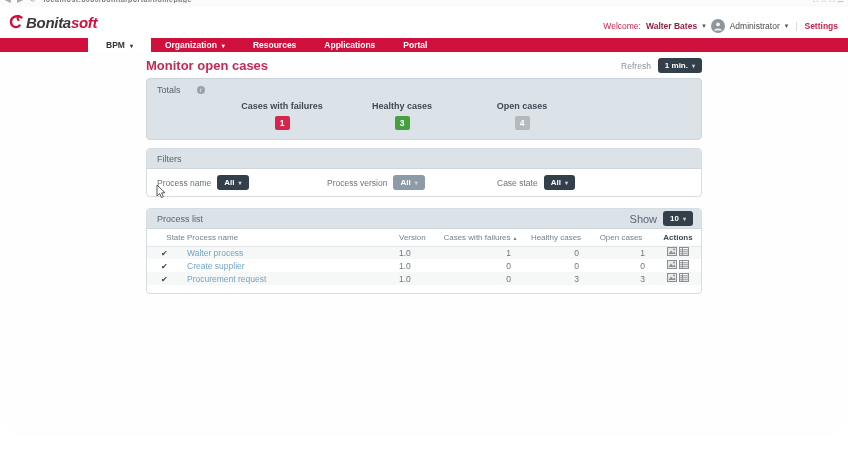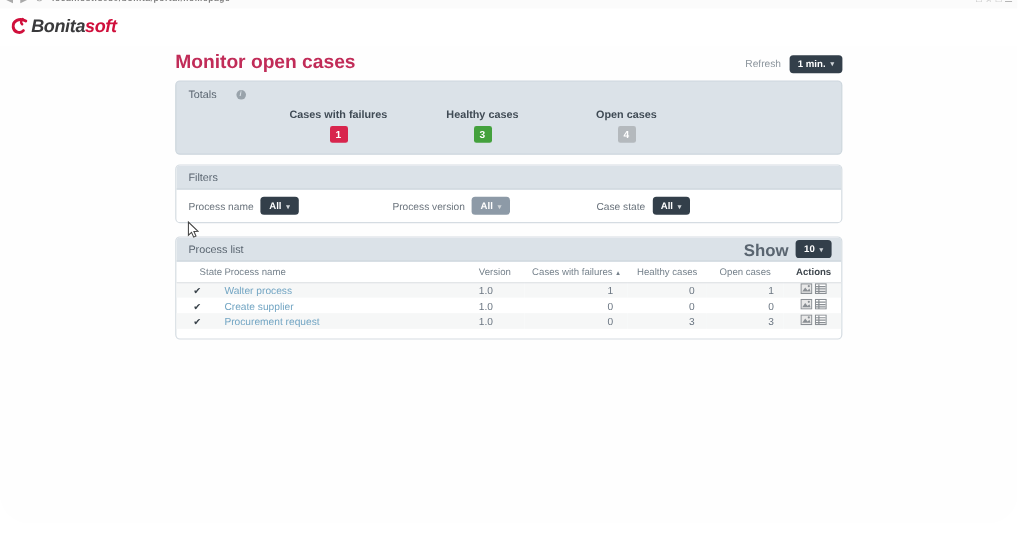--- a/index.html
+++ b/index.html
@@ -36,21 +36,21 @@
   .nav-item { display:flex; align-items:center; gap:5px; padding:0 14px; color:#fff;
     font-size:8.5px; font-weight:bold; cursor:pointer; }
   .nav-item.active { background:#fff; color:#333; padding:0 18px; }
   .nav-caret { display:none; font-size:6px; }
   .with-caret .nav-caret { display:inline; }
   .nav-item.active .nav-caret { color:#333; }
 
   
   .content { width:556px; margin:0 auto; }
   .title-row { display:flex; justify-content:space-between; align-items:center; margin:6px 0 5px 0; }
-  .page-title { font-size:16px; font-weight:bold; color:#c12c58; }
+  .page-title { font-size:13px; font-weight:bold; color:#c12c58; }
   .refresh-zone { display:flex; align-items:center; gap:7px;justify-content:flex-end; }
   .refresh-label { font-size:8.5px; color:#8b949c; }
   .btn-dark { background:#333f4a; color:#fff; font-size:8px; font-weight:bold;
     border:none; border-radius:3px; padding:3px 7px; display:inline-flex; align-items:center; gap:4px; cursor:pointer; }
   .btn-dark .caret { color:#cfd4d8; font-size:6px; }
   .btn-dark.disabled { background:#8d9aa7; }
 
   
   .totals { background:#dbe2e8; border:1px solid #cdd6dd; border-radius:4px;
     padding:6px 10px 10px 10px; height:62px; }
@@ -68,21 +68,21 @@
   .filters-panel { margin-top:8px; }
   .panel-head { background:#dbe2e8; border-bottom:1px solid #cdd6dd; height:20px;
     display:flex; align-items:center; justify-content:space-between; padding:0 8px 0 10px;
     font-size:9px; color:#5a6570; }
   .filters-body { display:grid; grid-template-columns:170px 170px 1fr; padding:6px 0 6px 10px; }
   .filter-group { display:flex; align-items:center; gap:6px; }
   .filter-label { font-size:8.5px; color:#6a737c; }
 
   .process-panel { margin-top:11px; }
   .show-zone { display:flex; align-items:center; gap:6px; }
-  .show-label { font-size:14px; color:#5a6570;font-weight:bold; }
+  .show-label { font-size:11px; color:#5a6570; }
 
   table { width:100%; border-collapse:collapse; table-layout:fixed; }
   thead th { height:17px; font-size:8px; font-weight:normal; color:#76828c;
     border-bottom:1px solid #e3e6e8; text-align:center; }
   th.c-state { text-align:right; padding-left:14px; }
   th.c-name  { text-align:left; padding-left:2px; }
   th.c-ver   { text-align:left; padding-left:24px; }
   th.c-actions { font-weight:bold; color:#3f474e; }
   .sort-caret { font-size:6px; color:#76828c; margin-left:3px; }
   tbody tr { height:13px; }
@@ -117,22 +117,65 @@
   </div>
 
   <div class="app-header">
     <div class="logo">
       <svg width="16" height="17" viewBox="0 0 16 17">
         <path d="M13.5 3.5 C8 0.5 2.5 3.5 3 8.5 C3.4 13 9 14.5 11.5 11.5" fill="none" stroke="#d0103c" stroke-width="2.4" stroke-linecap="round"></path>
         <path d="M10.8 1.8 C9.5 3.4 9.3 5.2 10.5 6.2" fill="none" stroke="#d0103c" stroke-width="2" stroke-linecap="round"></path>
       </svg>
       <span class="brand"><span>Bonita</span><span class="red">soft</span></span>
     </div>
+    <div class="user-zone">
+      <span class="welcome">Welcome:</span>
+      <span class="user-name">Walter Bates</span>
+      <span class="caret">▾</span>
+      <span class="avatar">
+        <svg width="10" height="10" viewBox="0 0 10 10">
+          <circle cx="5" cy="3.4" r="1.9" fill="#f2f3f4"></circle>
+          <path d="M1 9.6 C1 6.9 9 6.9 9 9.6 Z" fill="#f2f3f4"></path>
+        </svg>
+      </span>
+      <span class="role">Administrator</span>
+      <span class="caret">▾</span>
+      <span class="vdiv">|</span>
+      <span class="settings">Settings</span>
+    </div>
   </div>
 
+  <div class="nav">
+
+      <div class="nav-item active with-caret">
+        <span>BPM</span>
+        <span class="nav-caret">▾</span>
+      </div>
+
+      <div class="nav-item with-caret">
+        <span>Organization</span>
+        <span class="nav-caret">▾</span>
+      </div>
+
+      <div class="nav-item">
+        <span>Resources</span>
+
+      </div>
+
+      <div class="nav-item">
+        <span>Applications</span>
+
+      </div>
+
+      <div class="nav-item">
+        <span>Portal</span>
+
+      </div>
+
+  </div>
 
   <div class="content">
 
     <div class="title-row">
       <div class="page-title">Monitor open cases</div>
       <div class="refresh-zone">
         <span class="refresh-label">Refresh</span>
         <button class="btn-dark">
           <span>1 min.</span>
           <span class="caret">▾</span>

